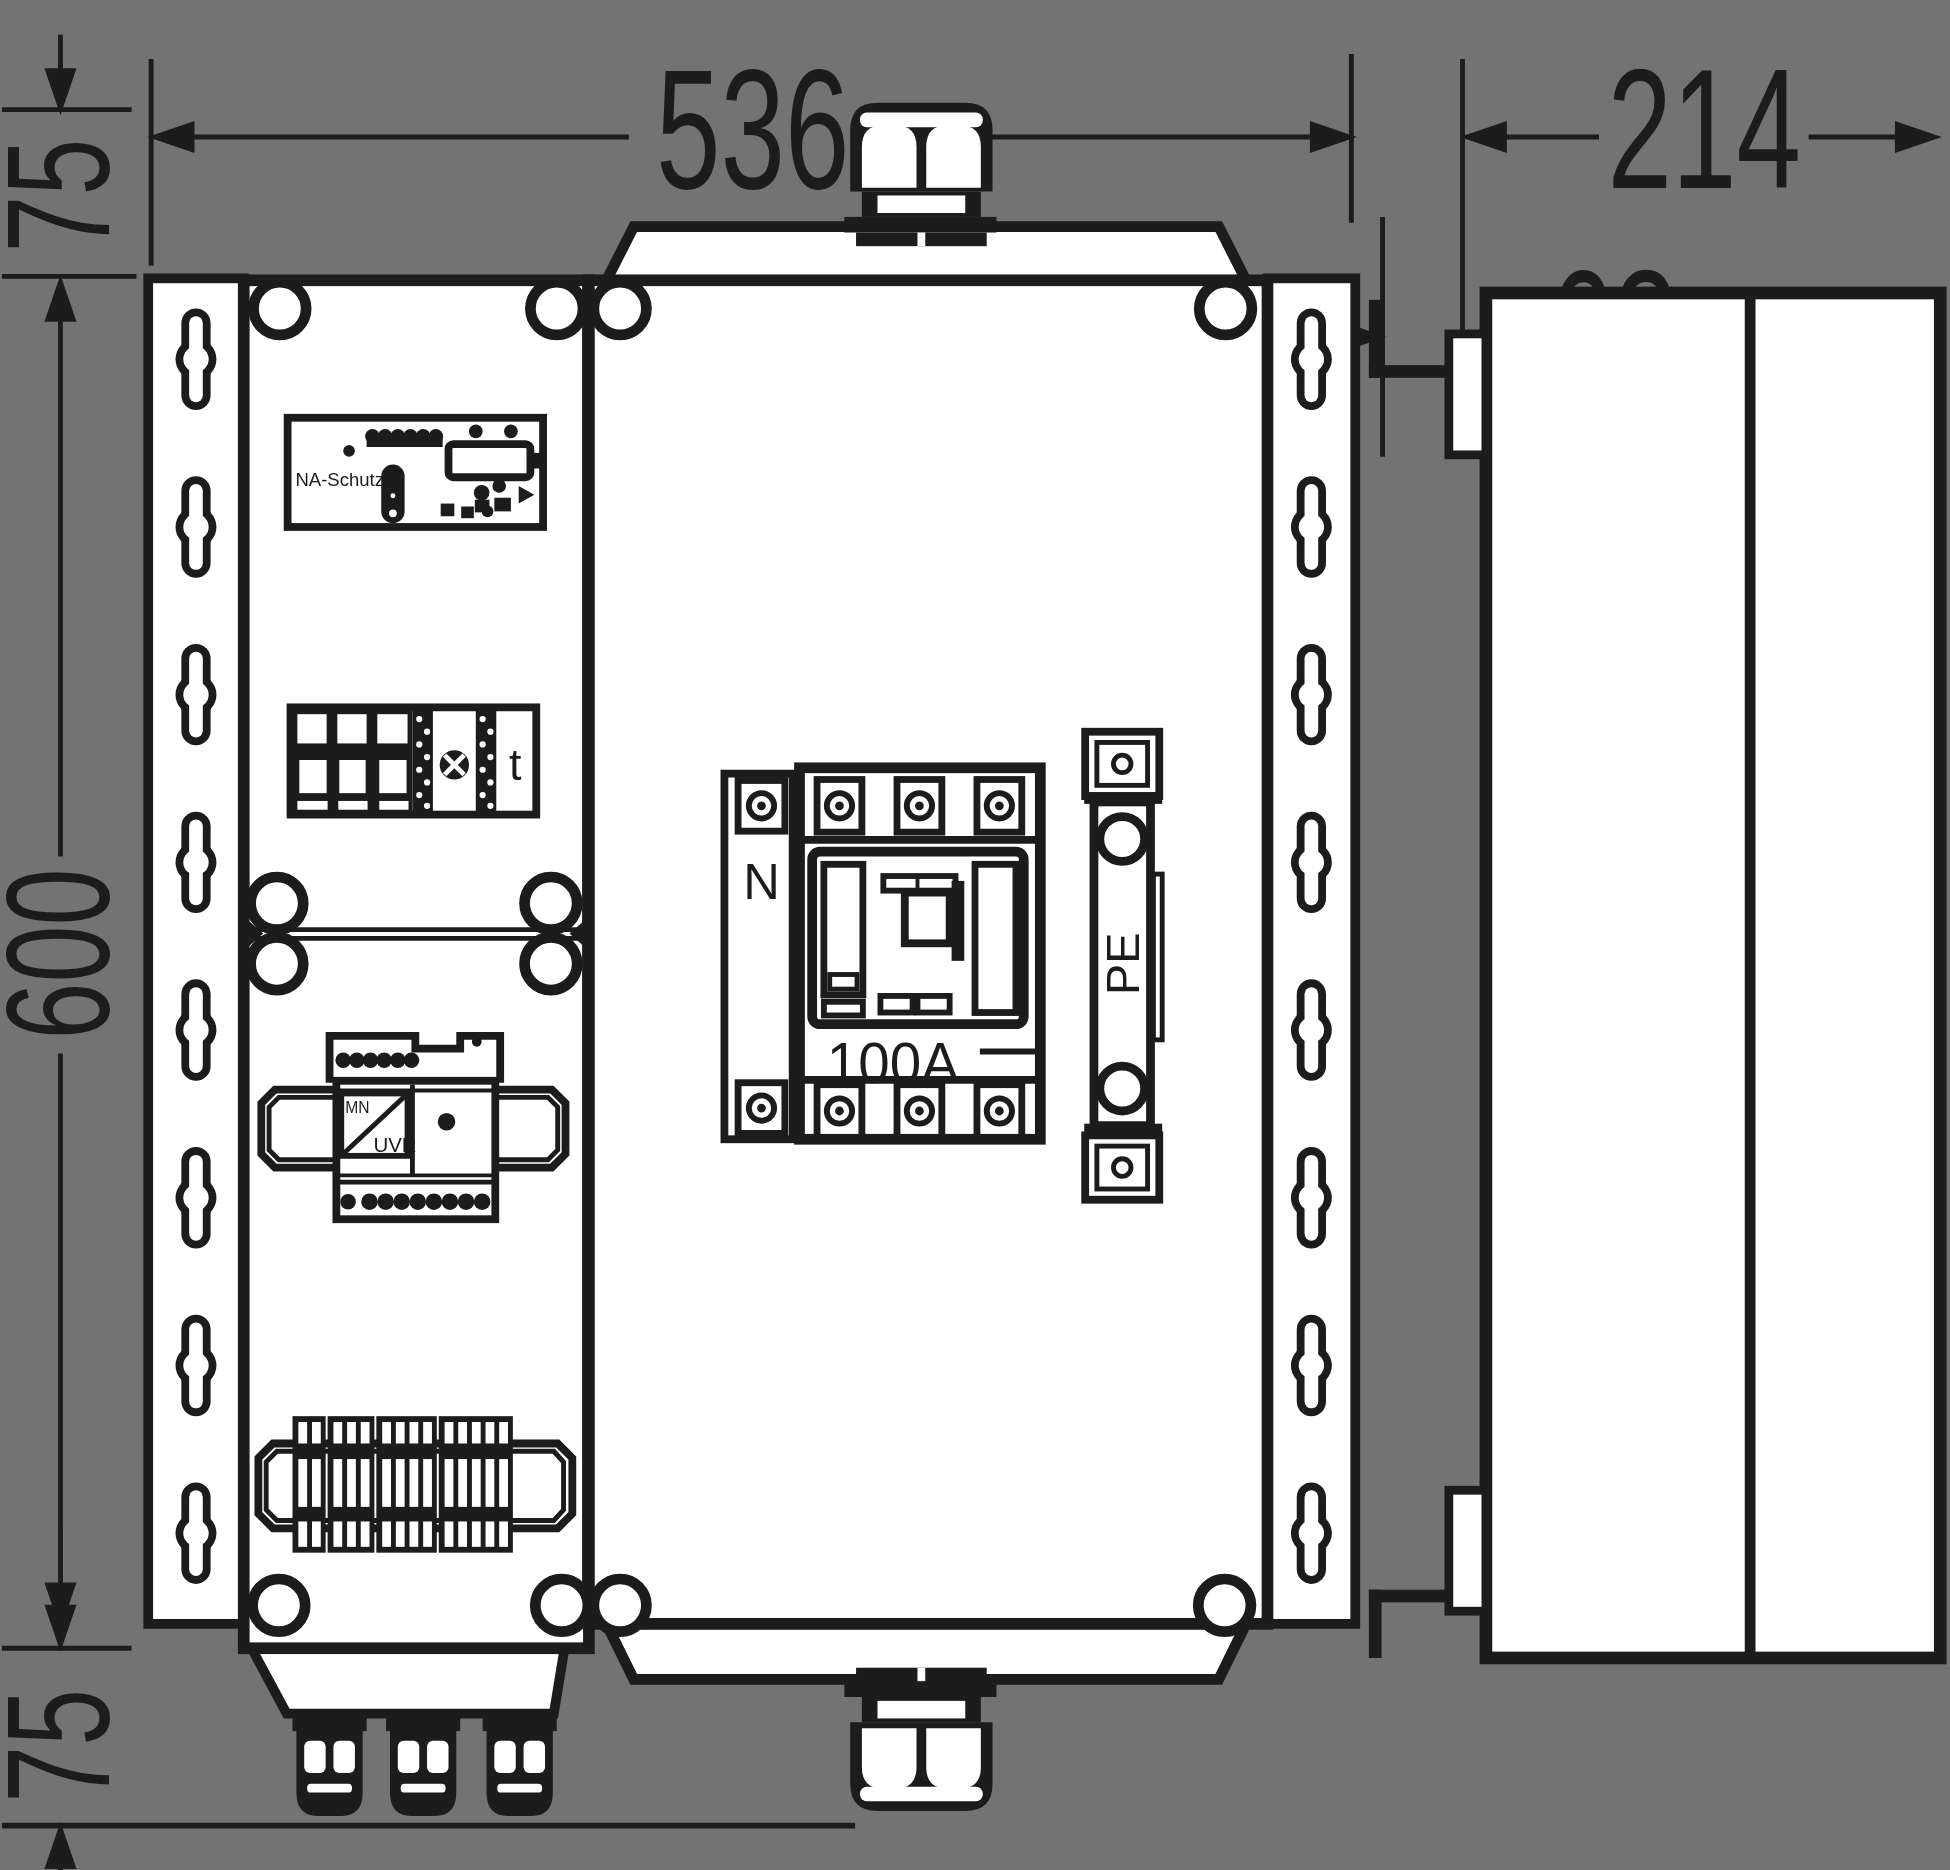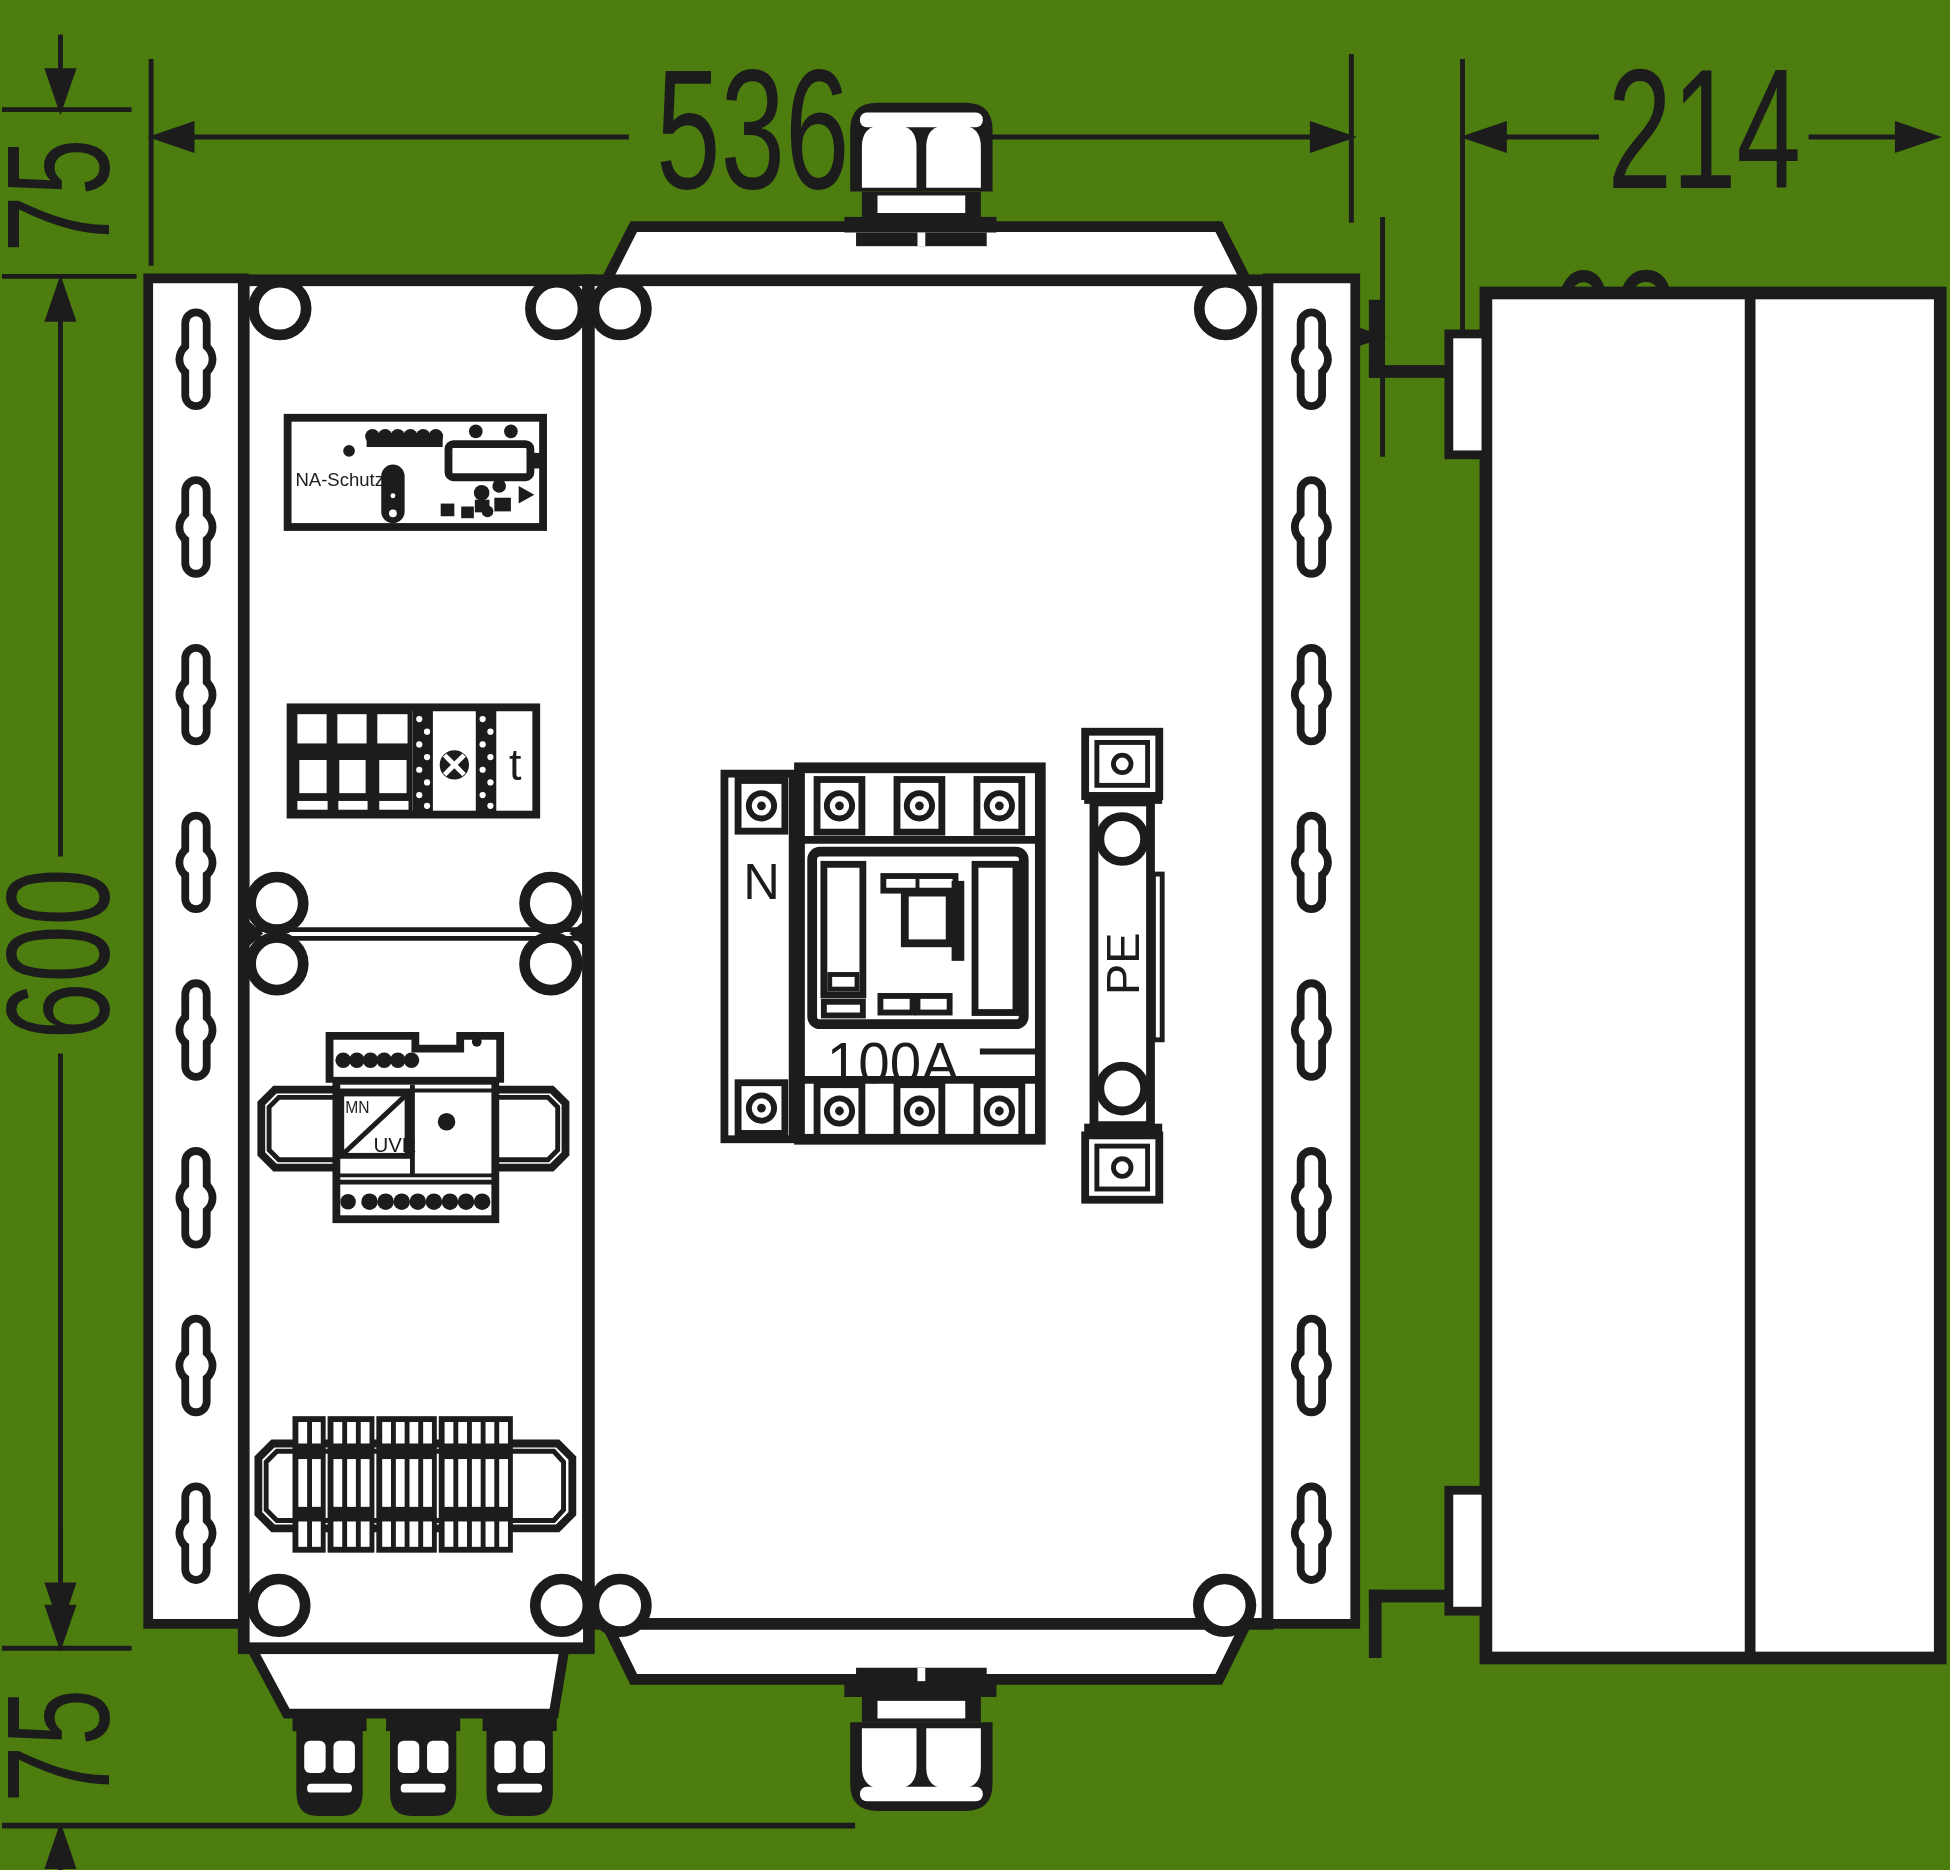--- a/index.html
+++ b/index.html
@@ -1,16 +1,16 @@
 <!DOCTYPE html>
 <html><head>
 <meta charset="utf-8">
 <style>
   html,body{margin:0;padding:0;background:#fff;}
-  .canvas{width:1950px;height:1871px;background:#4d7c0f;position:relative;overflow:hidden;}
+  .canvas{width:1950px;height:1871px;background:#737373;position:relative;overflow:hidden;}
   svg{display:block;}
   text{font-family:"Liberation Sans","DejaVu Sans",sans-serif;fill:#1c1c1c;}
   .dim{font-size:175px;}
   .dimv{font-size:150px;}
 </style>
 </head>
 <body>
 
 <div class="canvas">
 <svg width="1950" height="1871" viewBox="0 0 2000 1918">

